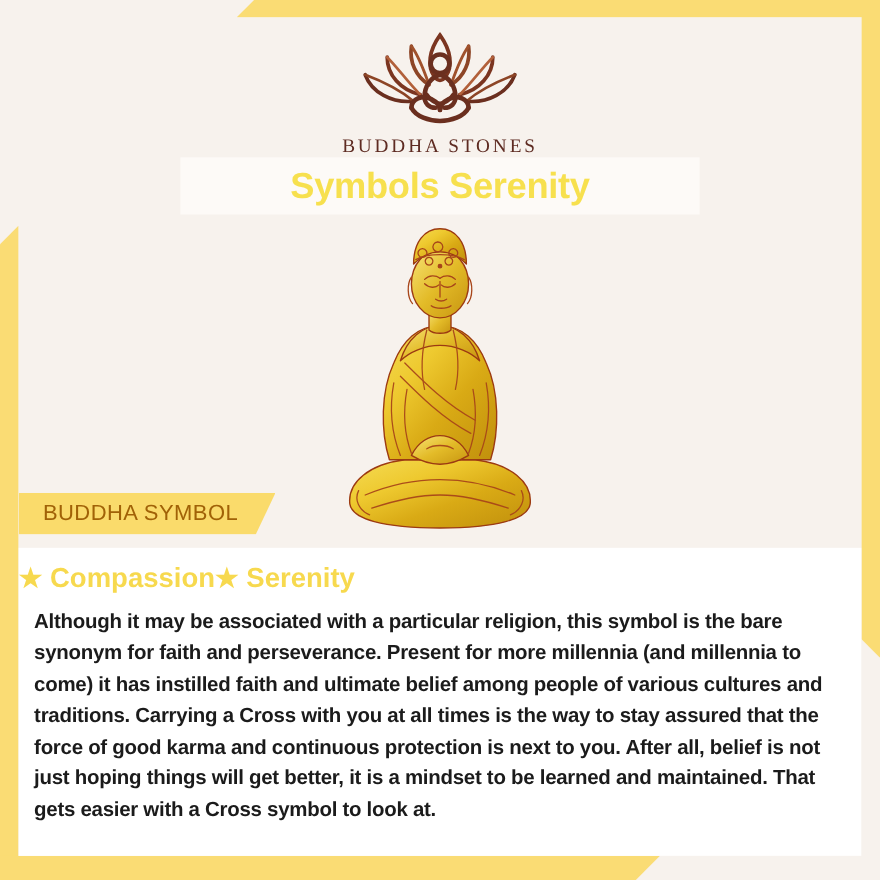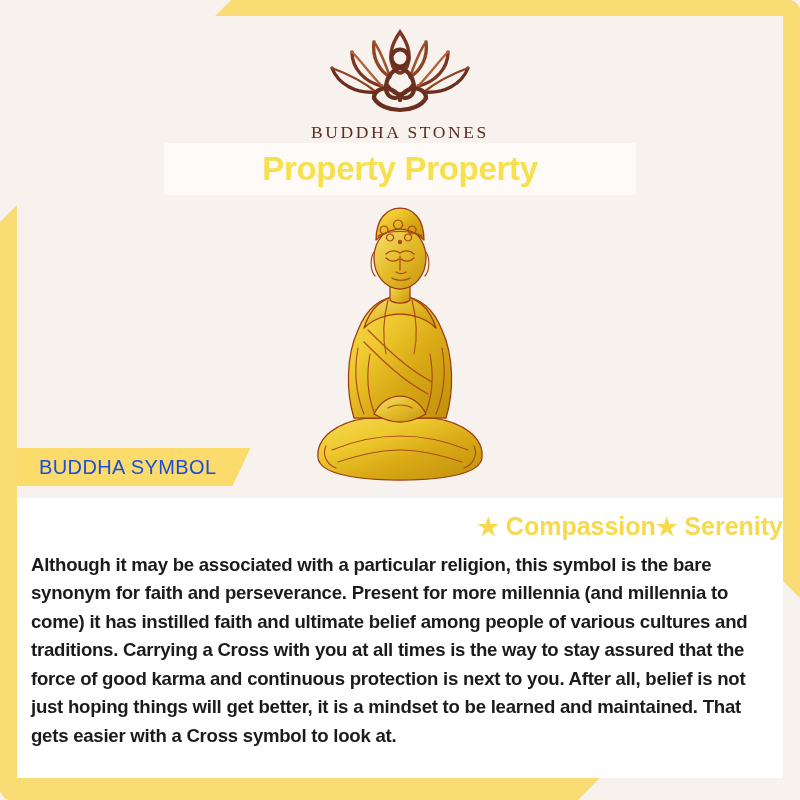--- a/index.html
+++ b/index.html
@@ -13,21 +13,20 @@
     font-family: "Liberation Sans", sans-serif;
     overflow: hidden;
   }
 
   #poster {
     position: relative;
     width: 800px;
     height: 800px;
     background: #f7f2ed;
     overflow: hidden;
-    border-radius: 12px;
   }
 
   
   .deco {
     position: absolute;
     background: #fadc74;
     z-index: 1;
   }
   
   .deco-top {
@@ -130,40 +129,40 @@
     left: 17px;
     height: 38px;
     padding: 0 34px 0 22px;
     background: #fadb6b;
     display: flex;
     align-items: center;
     clip-path: polygon(0 0, 100% 0, calc(100% - 18px) 100%, 0 100%);
     z-index: 3;
   }
   .badge-text {
-    color: #1d4ed8;
+    color: #a16207;
     font-size: 20px;
     letter-spacing: 0.4px;
     font-family: "Liberation Sans", sans-serif;
   }
 
   
   .panel {
     position: absolute;
     top: 498px;
     left: 17px;
     width: 766px;
     height: 280px;
     background: #ffffff;
     z-index: 2;
   }
 
   .headline {
     margin-top: 14px;
-    text-align: right;
+    text-align: left;
     font-size: 25px;
     font-weight: bold;
     color: #f7d94e;
     letter-spacing: 0px;
     white-space: nowrap;
   }
   .headline .star {
     color: #f7d94e;
     font-size: 24px;
   }
@@ -225,21 +224,21 @@
           <path d="M114 76 C114 68 104 64 96 68 C90 71 88 75 88 78"></path>
           <path d="M62 76 C66 84 78 88 88 88 C98 88 110 84 114 76"></path>
 
           <path d="M76 64 C80 70 84 72 88 72 C92 72 96 70 100 64" stroke-width="3.6"></path>
         </g>
       </svg>
       <div class="logo-word">BUDDHA STONES</div>
     </div>
 
     <div class="title-band">
-      <span class="title-text">Property Property</span>
+      <span class="title-text">Symbols Serenity</span>
     </div>
 
     <div class="figure-wrap">
       <svg width="196" height="300" viewBox="0 0 196 300">
         <defs>
           <linearGradient id="gold" x1="0" y1="0" x2="1" y2="1">
             <stop offset="0%" stop-color="#f5dc55"></stop>
             <stop offset="32%" stop-color="#eec92f"></stop>
             <stop offset="60%" stop-color="#d9aa15"></stop>
             <stop offset="100%" stop-color="#c08f0c"></stop>

